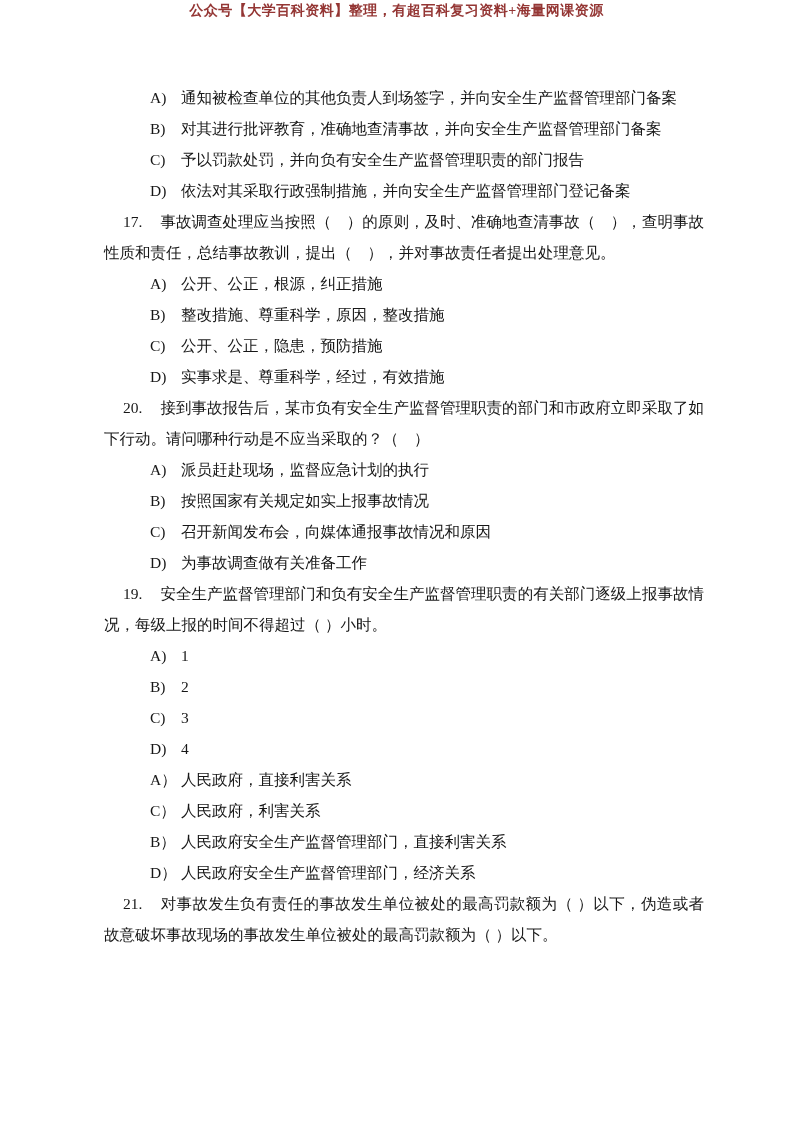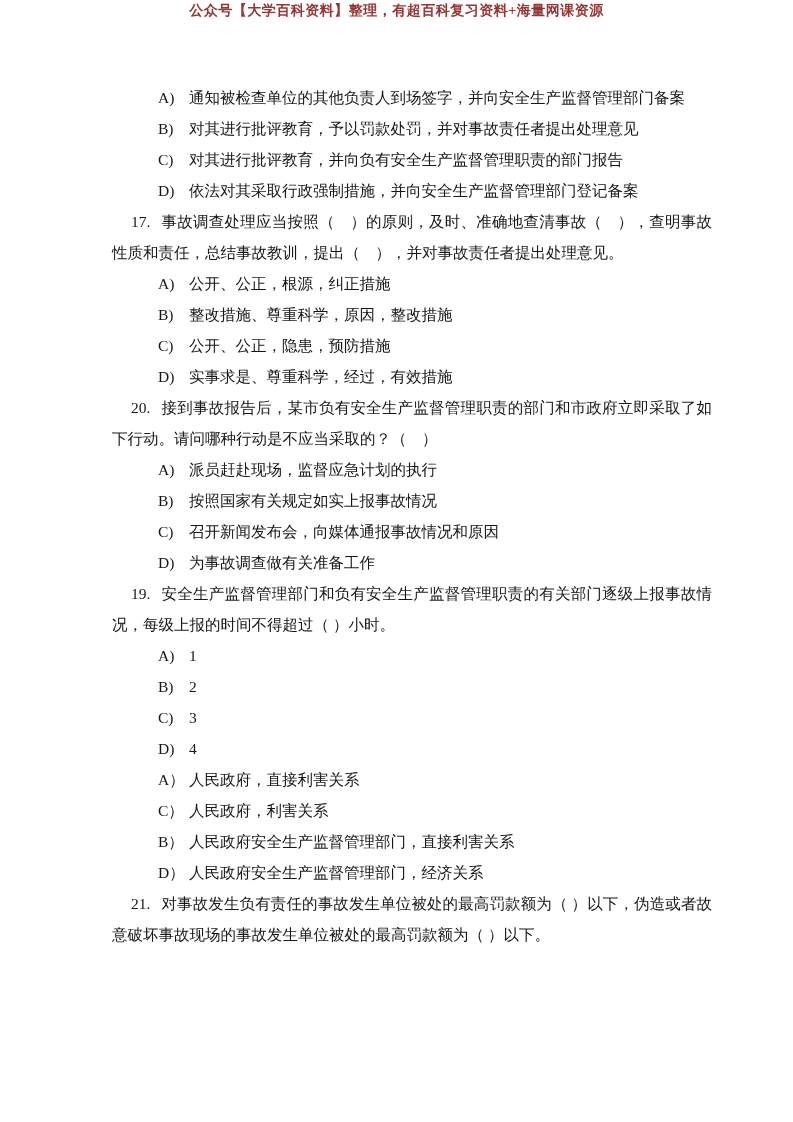--- a/index.html
+++ b/index.html
@@ -22,54 +22,54 @@
     width: 100%;
     text-align: center;
     font-size: 14px;
     font-weight: bold;
     letter-spacing: 0.5px;
     line-height: 18px;
   }
   .content {
     position: absolute;
     top: 82px;
-    left: 112px;
+    left: 104px;
     width: 600px;
     font-size: 15.5px;
   }
   .content p {
     margin: 0;
     line-height: 31px;
     text-align: justify;
   }
   .stem {
     text-indent: 19px;
   }
   .q-num {
-    margin-right: 11px;
+    margin-right: 18px;
   }
   .option {
     padding-left: 46px;
   }
   .opt-label {
     display: inline-block;
     min-width: 31px;
   }
 </style>
 </head>
 <body>
 
 <div class="header-note" style="color: rgb(148, 54, 52);">公众号【大学百科资料】整理，有超百科复习资料+海量网课资源</div>
 
 <div class="content">
 
   <div>
     <p class="option"><span class="opt-label">A)</span><span>通知被检查单位的其他负责人到场签字，并向安全生产监督管理部门备案</span></p>
-    <p class="option"><span class="opt-label">B)</span><span>对其进行批评教育，予以罚款处罚，并对事故责任者提出处理意见</span></p>
-    <p class="option"><span class="opt-label">C)</span><span>对其进行批评教育，并向负有安全生产监督管理职责的部门报告</span></p>
+    <p class="option"><span class="opt-label">B)</span><span>对其进行批评教育，准确地查清事故，并向安全生产监督管理部门备案</span></p>
+    <p class="option"><span class="opt-label">C)</span><span>予以罚款处罚，并向负有安全生产监督管理职责的部门报告</span></p>
     <p class="option"><span class="opt-label">D)</span><span>依法对其采取行政强制措施，并向安全生产监督管理部门登记备案</span></p>
   </div>
 
   <div>
     <p class="stem"><span class="q-num">17.</span><span>事故调查处理应当按照（　）的原则，及时、准确地查清事故（　），查明事故性质和责任，总结事故教训，提出（　），并对事故责任者提出处理意见。</span></p>
     <p class="option"><span class="opt-label">A)</span><span>公开、公正，根源，纠正措施</span></p>
     <p class="option"><span class="opt-label">B)</span><span>整改措施、尊重科学，原因，整改措施</span></p>
     <p class="option"><span class="opt-label">C)</span><span>公开、公正，隐患，预防措施</span></p>
     <p class="option"><span class="opt-label">D)</span><span>实事求是、尊重科学，经过，有效措施</span></p>
   </div>

